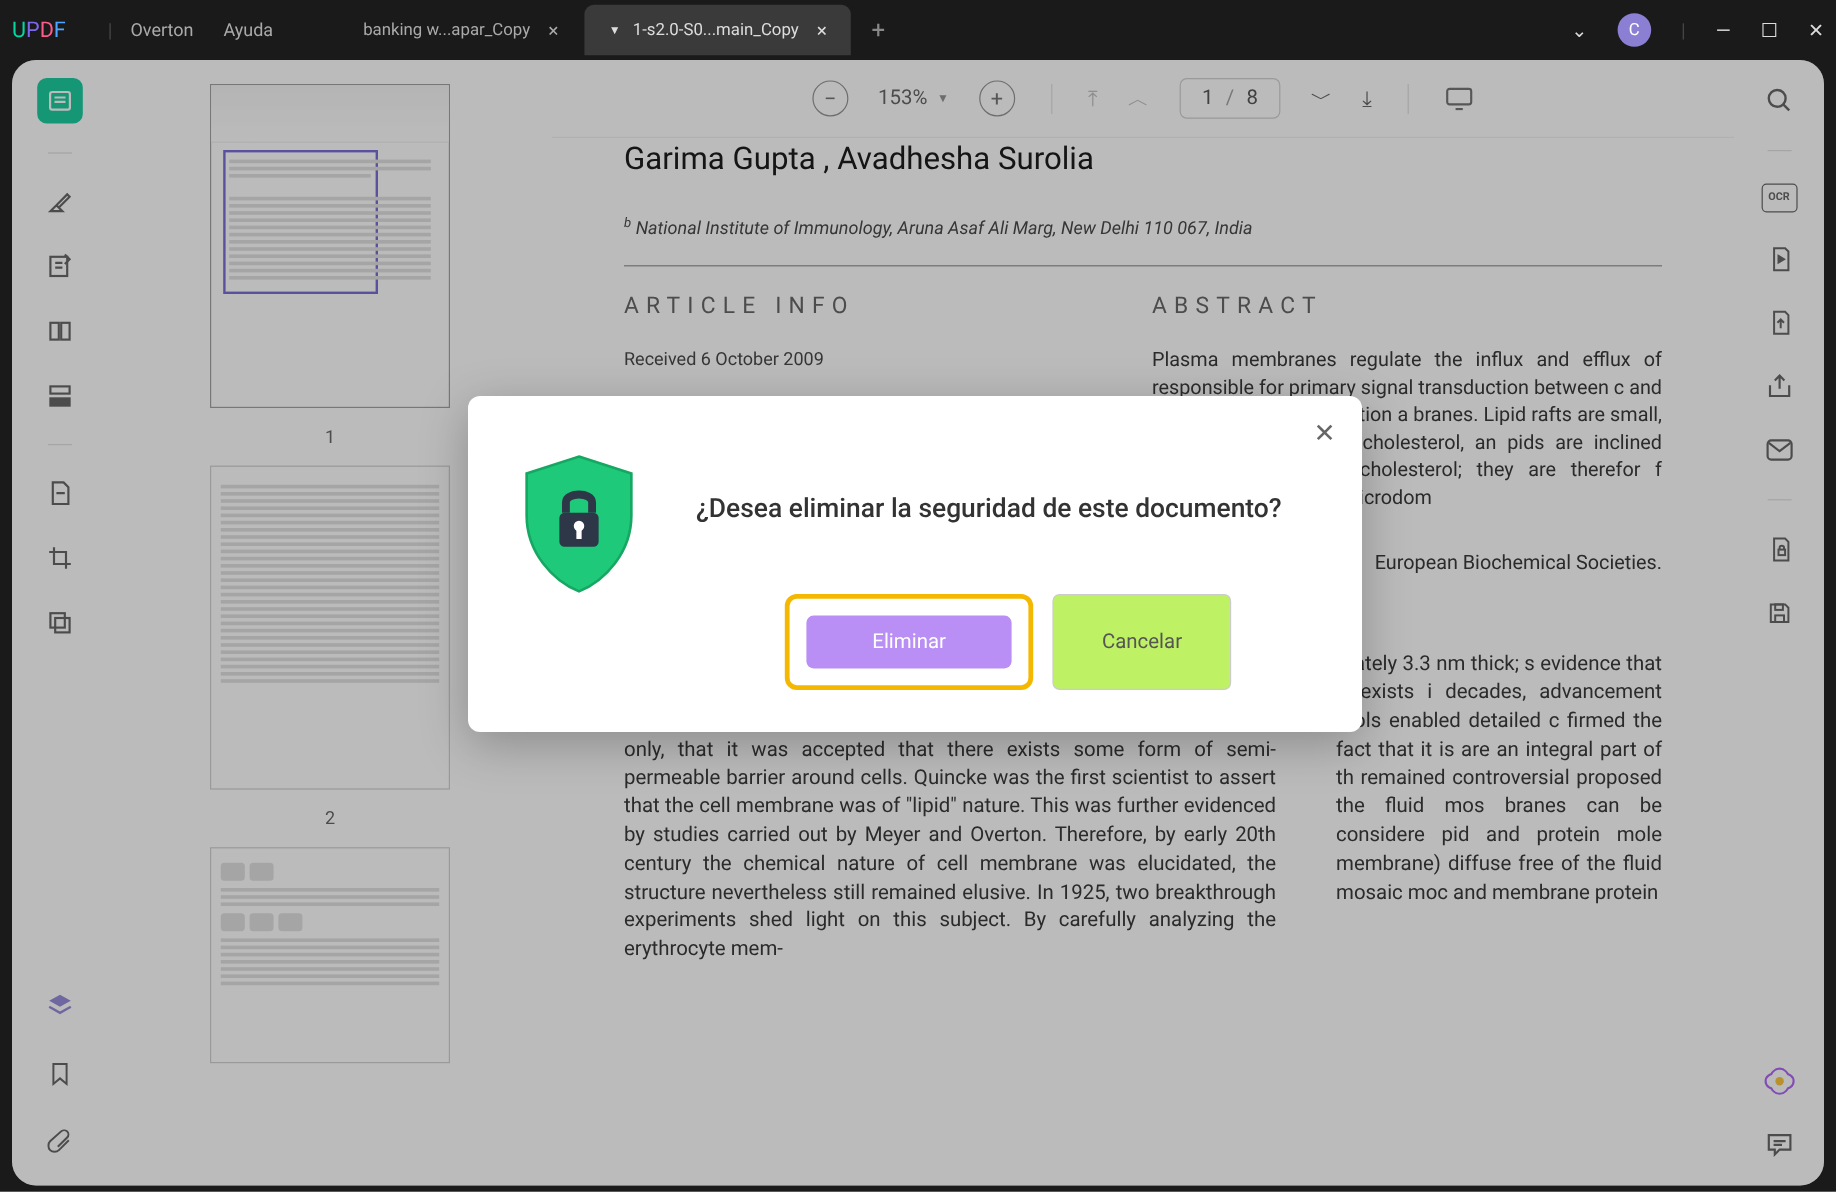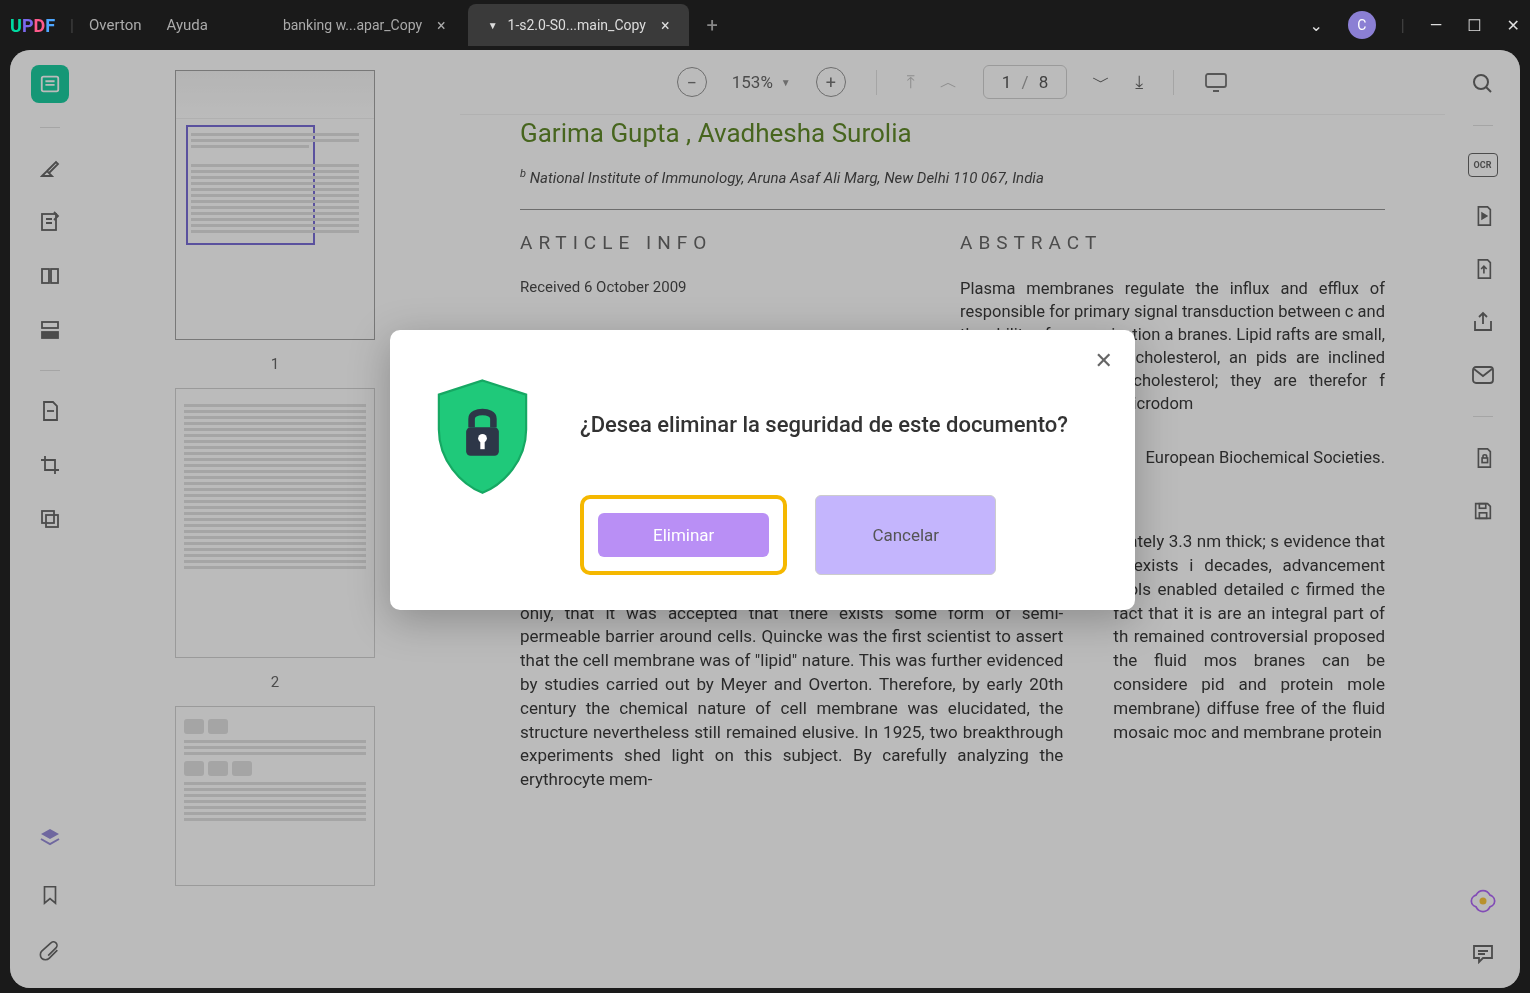--- a/index.html
+++ b/index.html
@@ -1,20 +1,20 @@
 <!DOCTYPE html>
 <html><head>
 <meta charset="utf-8">
 <style>
 * { margin: 0; padding: 0; box-sizing: border-box; font-family: -apple-system, BlinkMacSystemFont, "Segoe UI", Roboto, sans-serif; }
 body { width: 1530px; height: 993px; background: #1a1a1a; overflow: hidden; position: relative; }
 
 
 .titlebar { height: 50px; background: #1a1a1a; display: flex; align-items: center; padding: 0 10px; color: #aaa; }
-.logo { font-weight: bold; font-size: 18px; }
+.logo { font-weight: normal; font-size: 18px; margin-right: 20px; }
 .logo .u { color: #00d9a0; }
 .logo .p { color: #7b68ee; }
 .logo .d { color: #ff5a8c; }
 .logo .f { color: #4da6ff; }
 .menu-sep { color: #444; margin: 0 15px; }
 .menu-item { color: #aaa; font-size: 15px; margin-right: 25px; cursor: pointer; }
 .tabs { display: flex; margin-left: 30px; flex: 1; align-items: center; height: 100%; }
 .tab { display: flex; align-items: center; height: 42px; padding: 0 20px; color: #aaa; font-size: 14px; border-radius: 8px 8px 0 0; margin-right: 2px; }
 .tab.active { background: #3a3a3a; color: #ddd; }
 .tab-close { margin-left: 15px; font-size: 16px; cursor: pointer; }
@@ -53,21 +53,21 @@
 .zoom-level { font-size: 17px; color: #555; display: flex; align-items: center; gap: 8px; }
 .zoom-level .dd { font-size: 10px; color: #888; }
 .page-nav { color: #bbb; font-size: 18px; cursor: pointer; }
 .page-nav.dark { color: #555; }
 .page-box { border: 1px solid #ccc; padding: 6px 18px; border-radius: 6px; font-size: 17px; color: #444; }
 .vsep { width: 1px; height: 25px; background: #ddd; margin: 0 5px; }
 .present-icon { color: #666; font-size: 18px; }
 
 
 .doc-content { flex: 1; padding: 0 60px 20px 60px; overflow: hidden; color: #222; font-family: Georgia, serif; font-size: 17px; line-height: 1.4; }
-.authors { font-size: 26px; color: #4d7c0f; margin-bottom: 15px; }
+.authors { font-size: 26px; color: #000000; margin-bottom: 27px; }
 .affil { font-size: 15px; font-style: italic; color: #333; margin-bottom: 3px; }
 .affil sup { font-size: 11px; }
 .hr { border-top: 1px solid #888; margin: 20px 0; }
 .info-row { display: flex; gap: 120px; }
 .section-h { font-size: 19px; letter-spacing: 6px; color: #555; margin-bottom: 20px; }
 .art-hist { font-size: 15px; font-style: italic; color: #333; }
 .art-hist-line { font-size: 15px; color: #333; margin-top: 4px; }
 .abstract-col { flex: 1; font-size: 16.5px; text-align: justify; }
 .body-h { font-size: 19px; font-weight: bold; color: #222; margin: 20px 0 15px; }
 .body-cols { display: flex; gap: 50px; }
@@ -85,25 +85,25 @@
 .overlay { position: absolute; top: 50px; left: 10px; right: 10px; bottom: 5px; background: rgba(60,60,60,0.35); border-radius: 20px; }
 
 
 .modal { position: absolute; top: 330px; left: 390px; width: 745px; background: #fff; border-radius: 10px; padding: 30px 35px 35px 35px; box-shadow: 0 10px 40px rgba(0,0,0,0.25); }
 .modal-close { position: absolute; top: 18px; right: 22px; font-size: 22px; color: #666; cursor: pointer; }
 .modal-body { display: flex; gap: 40px; align-items: flex-start; }
 .shield-icon { width: 115px; height: 120px; margin-top: 15px; position: relative; }
 .shield { width: 100%; height: 100%; }
 .modal-text { flex: 1; margin-top: 50px; }
 .modal-title { font-size: 22px; color: #333; font-weight: 500; line-height: 1.35; }
-.modal-buttons { display: flex; gap: 28px; margin-top: 55px; justify-content: flex-start; }
+.modal-buttons { display: flex; gap: 16px; margin-top: 55px; justify-content: center; }
 .btn-highlight { border: 4px solid #f5b800; border-radius: 10px; padding: 14px; }
 .btn { padding: 12px 55px; border-radius: 6px; font-size: 17px; cursor: pointer; border: none; }
 .btn.primary { background: #b98ff5; color: #fff; }
-.btn.secondary { background: #c4b5fd; color: #555; border: 1px solid #ccc; padding: 12px 56px; }
+.btn.secondary { background: #bef264; color: #555; border: 1px solid #ccc; padding: 12px 40px; }
 
 svg { display: block; }
 </style>
 </head>
 <body>
 
 <div class="titlebar">
   <div class="logo">
     <span class="u">U</span><span class="p">P</span><span class="d">D</span><span class="f">F</span>
   </div>

